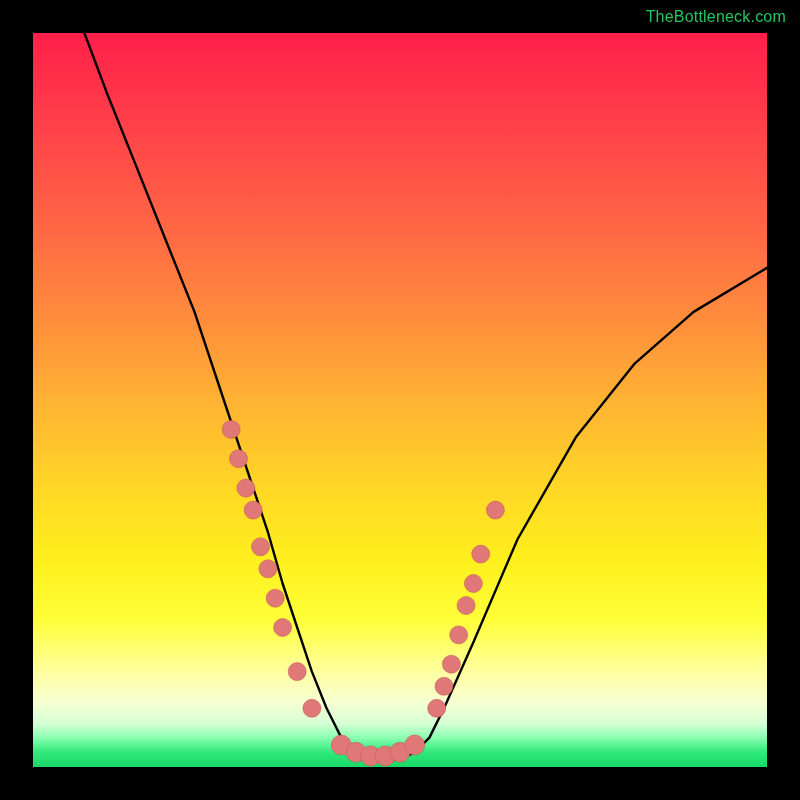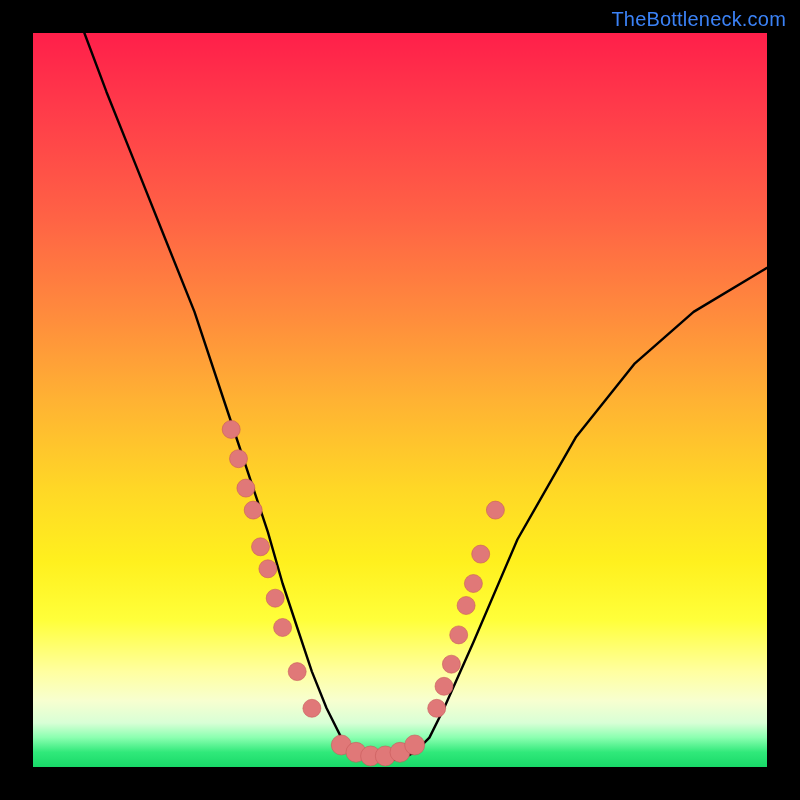--- a/index.html
+++ b/index.html
@@ -48,22 +48,22 @@
       #d8ffd6 94%,
       #8affb0 96%,
       #30e97a 98%,
       #18d968 100%
     );
   }
   .watermark {
     position: absolute;
     top: 8px;
     right: 14px;
-    color: #3b82f6;
-    font-size: 20px;
+    color: #22c55e;
+    font-size: 16px;
     font-weight: 500;
     letter-spacing: 0.2px;
   }
   svg.curve {
     position: absolute;
     top: 0;
     left: 0;
     width: 734px;
     height: 734px;
   }

